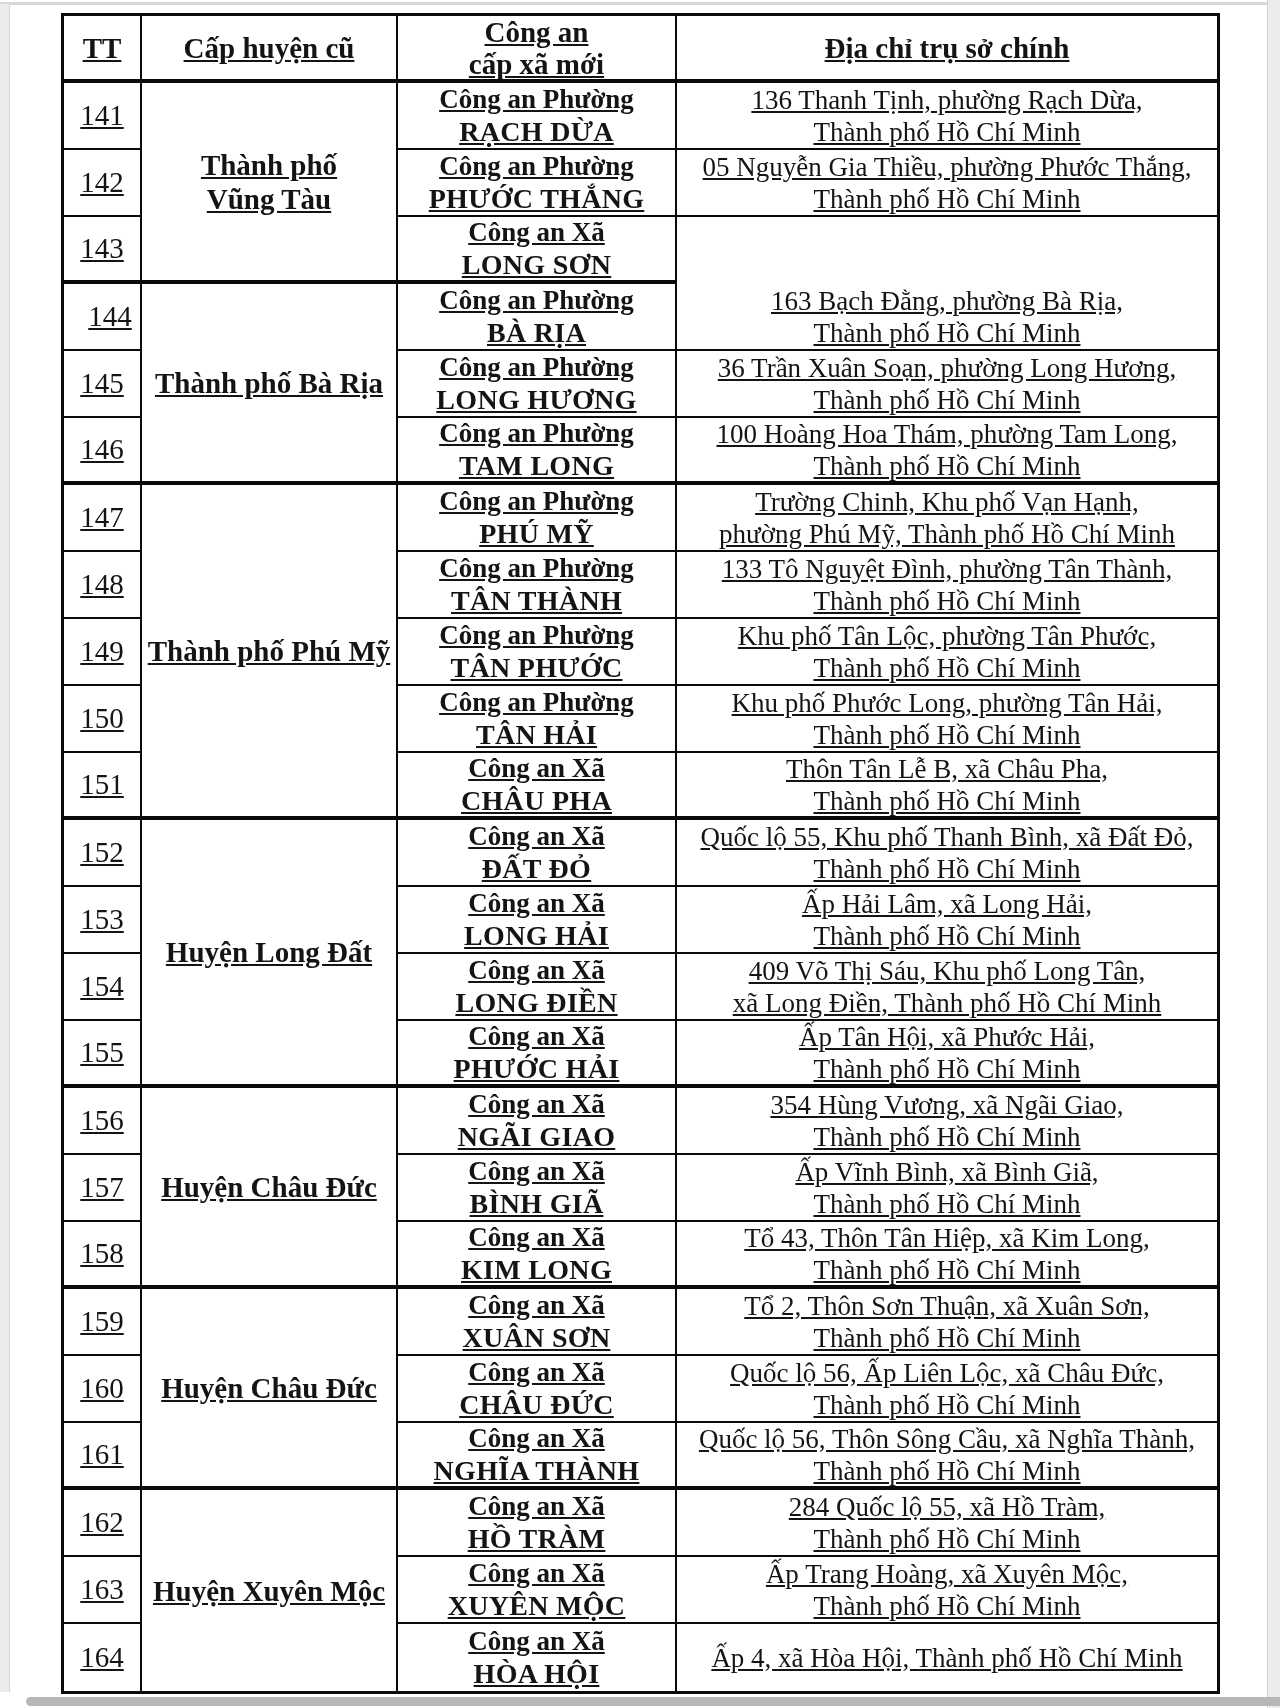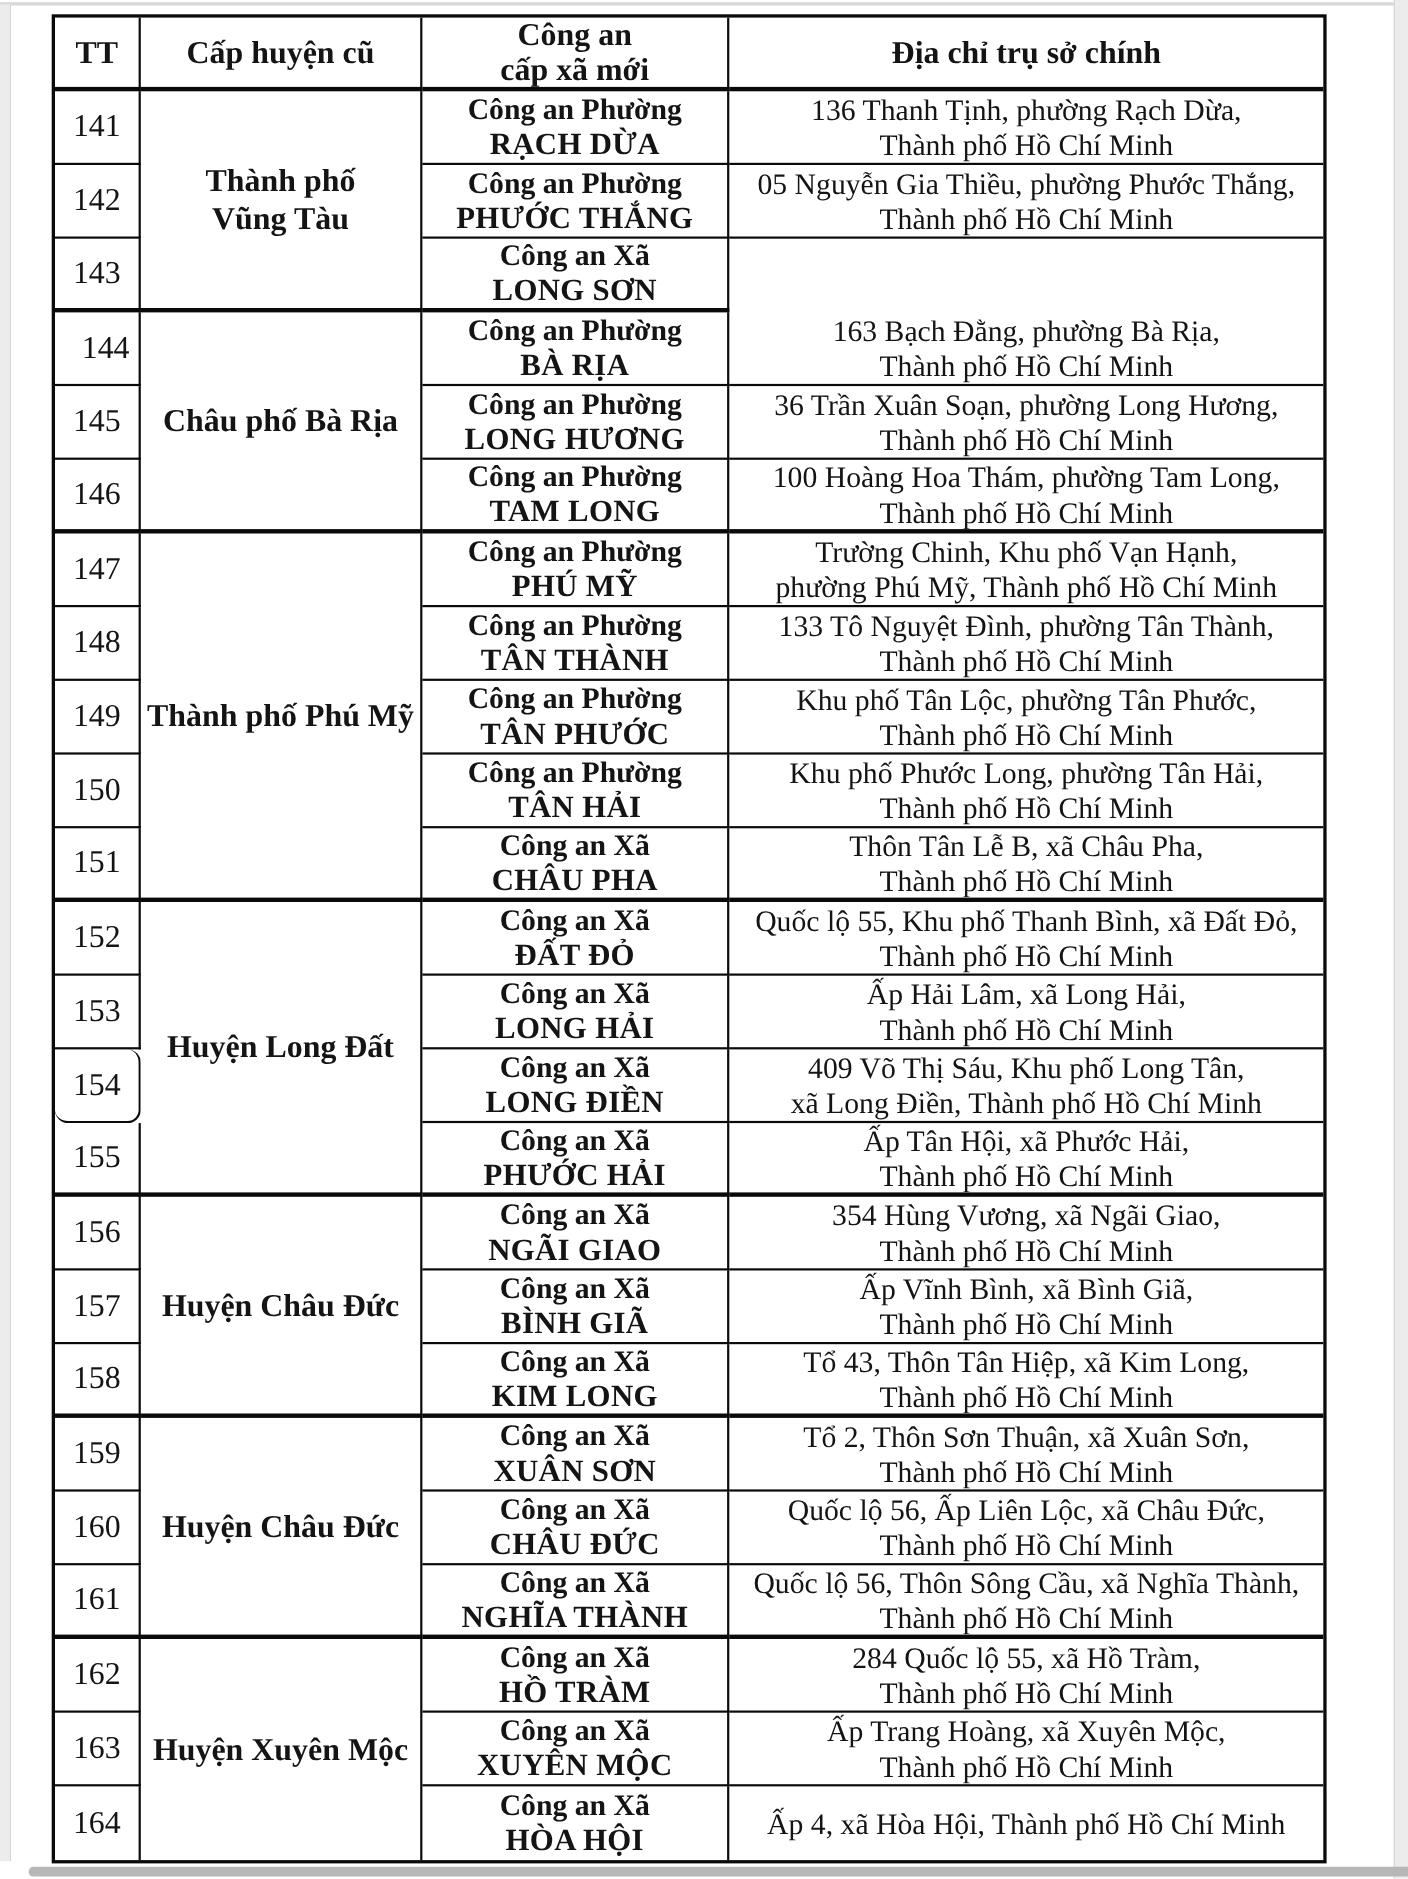--- a/index.html
+++ b/index.html
@@ -21,26 +21,27 @@
     font-family: "Liberation Serif", "DejaVu Serif", serif;
     color: var(--text);
   }
   .top-line { position: absolute; left: 0; top: 2px; width: 1280px; height: 3px; background: var(--topline); }
   .edge-left { position: absolute; left: 0; top: 4px; width: 10px; height: 1688px; background: var(--edge); border-right: 1px solid var(--edgeline); }
   .edge-right { position: absolute; right: 0; top: 0; width: 13px; height: 1708px; background: var(--edge); border-left: 1px solid var(--edgeline); }
   .bottom-band { position: absolute; left: 26px; top: 1697px; width: 1254px; height: 9px; background: var(--band); border-radius: 5px 0 0 5px; }
 
   .police-table {
     position: absolute;
-    left: 47px; top: 13px;
+    left: 61px; top: 13px;
     display: grid;
     grid-template-columns: 78px 256px 279px 540px;
     grid-auto-rows: 67px;
     border: 3px solid var(--border);
     background: var(--bg);
+    text-decoration: underline;
   }
   .c {
     display: flex;
     flex-direction: column;
     align-items: center;
     justify-content: center;
     text-align: center;
     border-right: 2px solid var(--border);
     border-bottom: 2px solid var(--border);
     overflow: hidden;
@@ -86,21 +87,21 @@
       <div class="ut">Công an Phường</div>
       <div class="un">PHƯỚC THẮNG</div>
     </div>
     <div class="c addr pre rnone" style="grid-area: 3 / 4 / span 1;">05 Nguyễn Gia Thiều, phường Phước Thắng,
 Thành phố Hồ Chí Minh</div>
     <div class="c tt thick" style="grid-area: 4 / 1 / span 1;">143</div>
     <div class="c unit thick" style="grid-area: 4 / 3 / span 1;">
       <div class="ut">Công an Xã</div>
       <div class="un">LONG SƠN</div>
     </div>
-    <div class="c dist pre thick" style="grid-area: 5 / 2 / span 3;">Châu phố Bà Rịa</div>
+    <div class="c dist pre thick" style="grid-area: 5 / 2 / span 3;">Thành phố Bà Rịa</div>
     <div class="c tt" style="grid-area: 5 / 1 / span 1; padding-left: 20px;">144</div>
     <div class="c unit" style="grid-area: 5 / 3 / span 1;">
       <div class="ut">Công an Phường</div>
       <div class="un">BÀ RỊA</div>
     </div>
     <div class="c addr pre rnone" style="grid-area: 5 / 4 / span 1;">163 Bạch Đằng, phường Bà Rịa,
 Thành phố Hồ Chí Minh</div>
     <div class="c tt" style="grid-area: 6 / 1 / span 1;">145</div>
     <div class="c unit" style="grid-area: 6 / 3 / span 1;">
       <div class="ut">Công an Phường</div>
@@ -159,21 +160,21 @@
     </div>
     <div class="c addr pre rnone" style="grid-area: 13 / 4 / span 1;">Quốc lộ 55, Khu phố Thanh Bình, xã Đất Đỏ,
 Thành phố Hồ Chí Minh</div>
     <div class="c tt" style="grid-area: 14 / 1 / span 1;">153</div>
     <div class="c unit" style="grid-area: 14 / 3 / span 1;">
       <div class="ut">Công an Xã</div>
       <div class="un">LONG HẢI</div>
     </div>
     <div class="c addr pre rnone" style="grid-area: 14 / 4 / span 1;">Ấp Hải Lâm, xã Long Hải,
 Thành phố Hồ Chí Minh</div>
-    <div class="c tt" style="grid-area: 15 / 1 / span 1; border-radius: 12px;">154</div>
+    <div class="c tt" style="grid-area: 15 / 1 / span 1;">154</div>
     <div class="c unit" style="grid-area: 15 / 3 / span 1;">
       <div class="ut">Công an Xã</div>
       <div class="un">LONG ĐIỀN</div>
     </div>
     <div class="c addr pre rnone" style="grid-area: 15 / 4 / span 1;">409 Võ Thị Sáu, Khu phố Long Tân,
 xã Long Điền, Thành phố Hồ Chí Minh</div>
     <div class="c tt thick" style="grid-area: 16 / 1 / span 1;">155</div>
     <div class="c unit thick" style="grid-area: 16 / 3 / span 1;">
       <div class="ut">Công an Xã</div>
       <div class="un">PHƯỚC HẢI</div>

